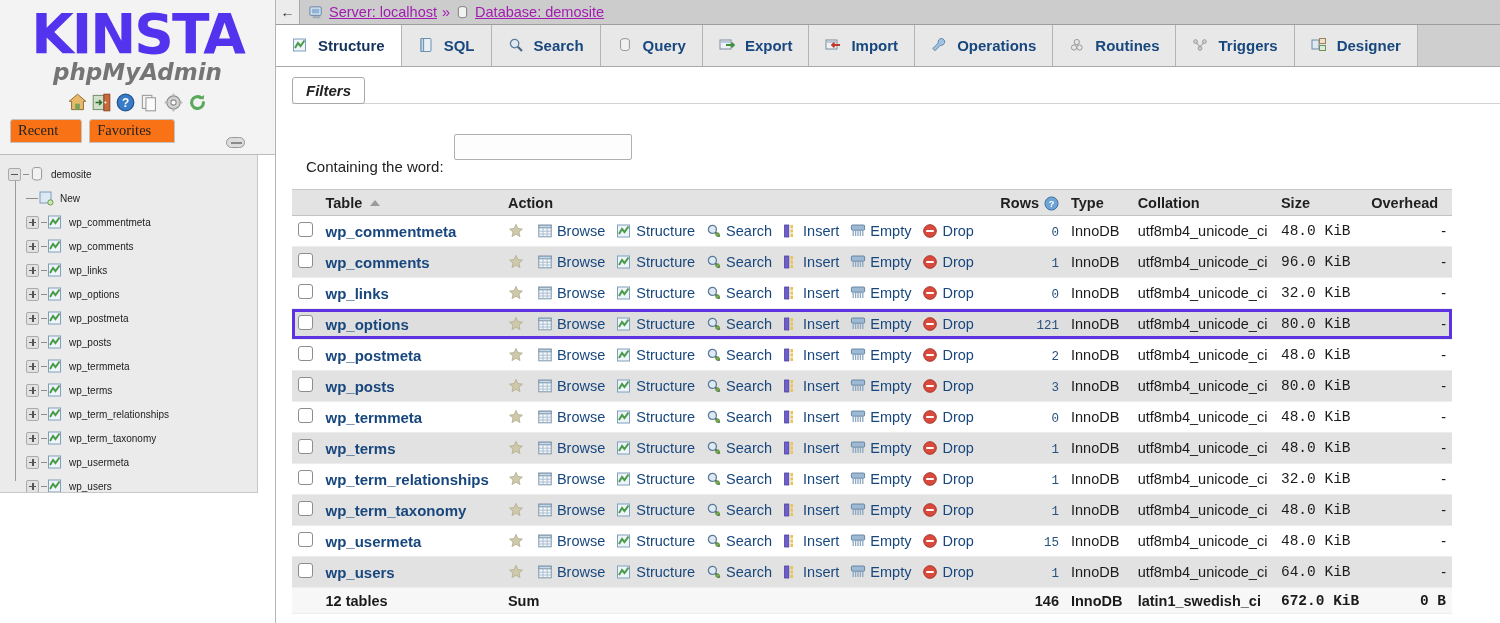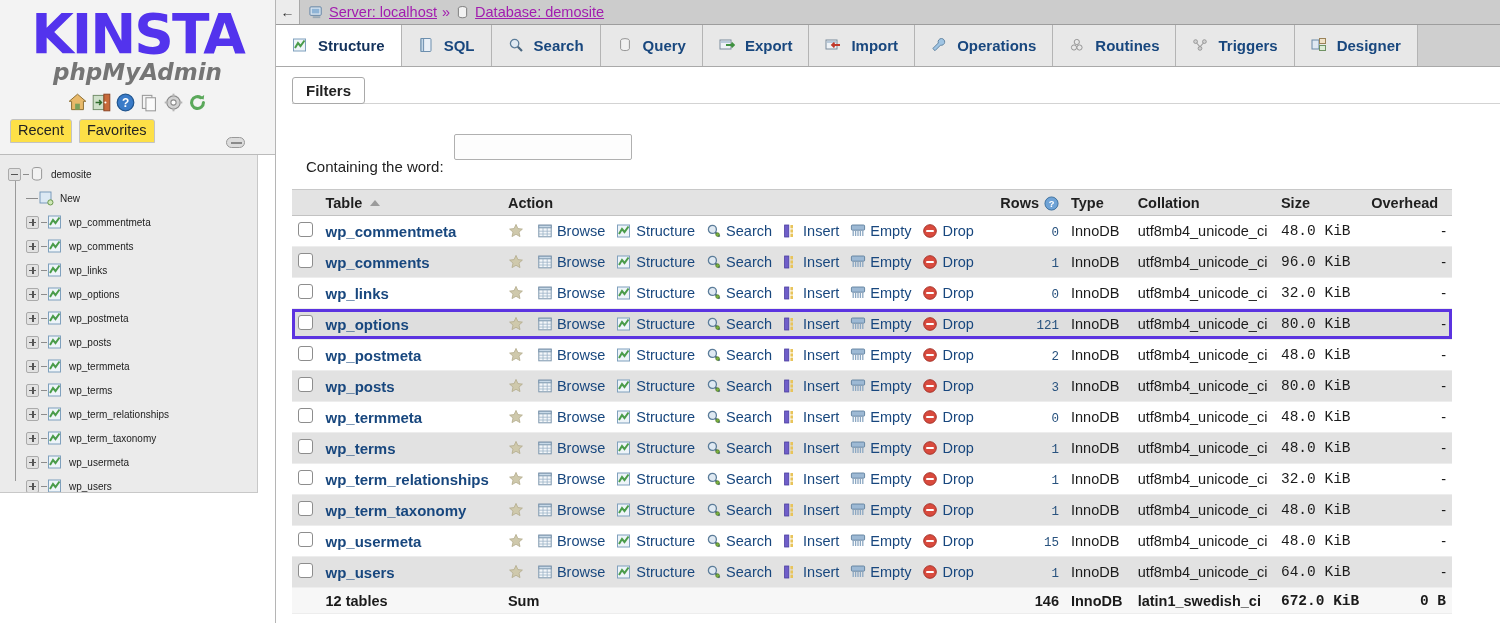--- a/index.html
+++ b/index.html
@@ -49,27 +49,28 @@
   }
   #pma-icons {
     display: flex; justify-content: center; align-items: center;
     gap: 5px; margin-top: 7px; height: 22px;
   }
   .pma-ic { width: 19px; height: 19px; display: block; }
   #recent-fav {
     display: flex; gap: 7px; margin-top: 6px; padding-left: 10px;
   }
   .tabish {
-    background: #fde047;
+    background: #f97316;
     border: 1px solid #c3c3c3;
     border-radius: 3px 3px 0 0;
-    padding: 1px 7px 2px 7px;
+    padding: 1px 23px 2px 7px;
     font-size: 14.5px;
     color: #222;
     line-height: 19px;
+    font-family: Liberation Serif, serif;
   }
   #nav-pill {
     position: absolute; right: 30px; bottom: 6px;
     width: 19px; height: 11px; border-radius: 6px;
     background: #dcdcdc; border: 1px solid #999;
   }
   #nav-pill::after {
     content: ""; position: absolute; left: 4px; top: 4px;
     width: 11px; height: 2px; background: #8a8a8a;
   }
@@ -151,21 +152,21 @@
 
   #content { padding: 0; background: #fff; }
 
   
   #filters-wrap { padding: 10px 0 0 16px; }
   #filters-tab {
     display: inline-block;
     background: #fff; border: 1px solid #a9a9a9;
     border-radius: 3px;
     padding: 4px 13px; font-size: 15px; font-weight: bold; color: #222;
-    position: relative; z-index: 2;
+    position: relative; z-index: 2; font-style: italic;
   }
   #filters-body {
     border-top: 1px solid #d3d3d3;
     margin-top: -1px;
     padding: 14px 0 12px 14px;
     display: flex; align-items: center; gap: 10px;
   }
   #containing-label { font-size: 15px; color: #222; margin-top: 40px; }
   #filter-input {
     width: 178px; height: 26px;

